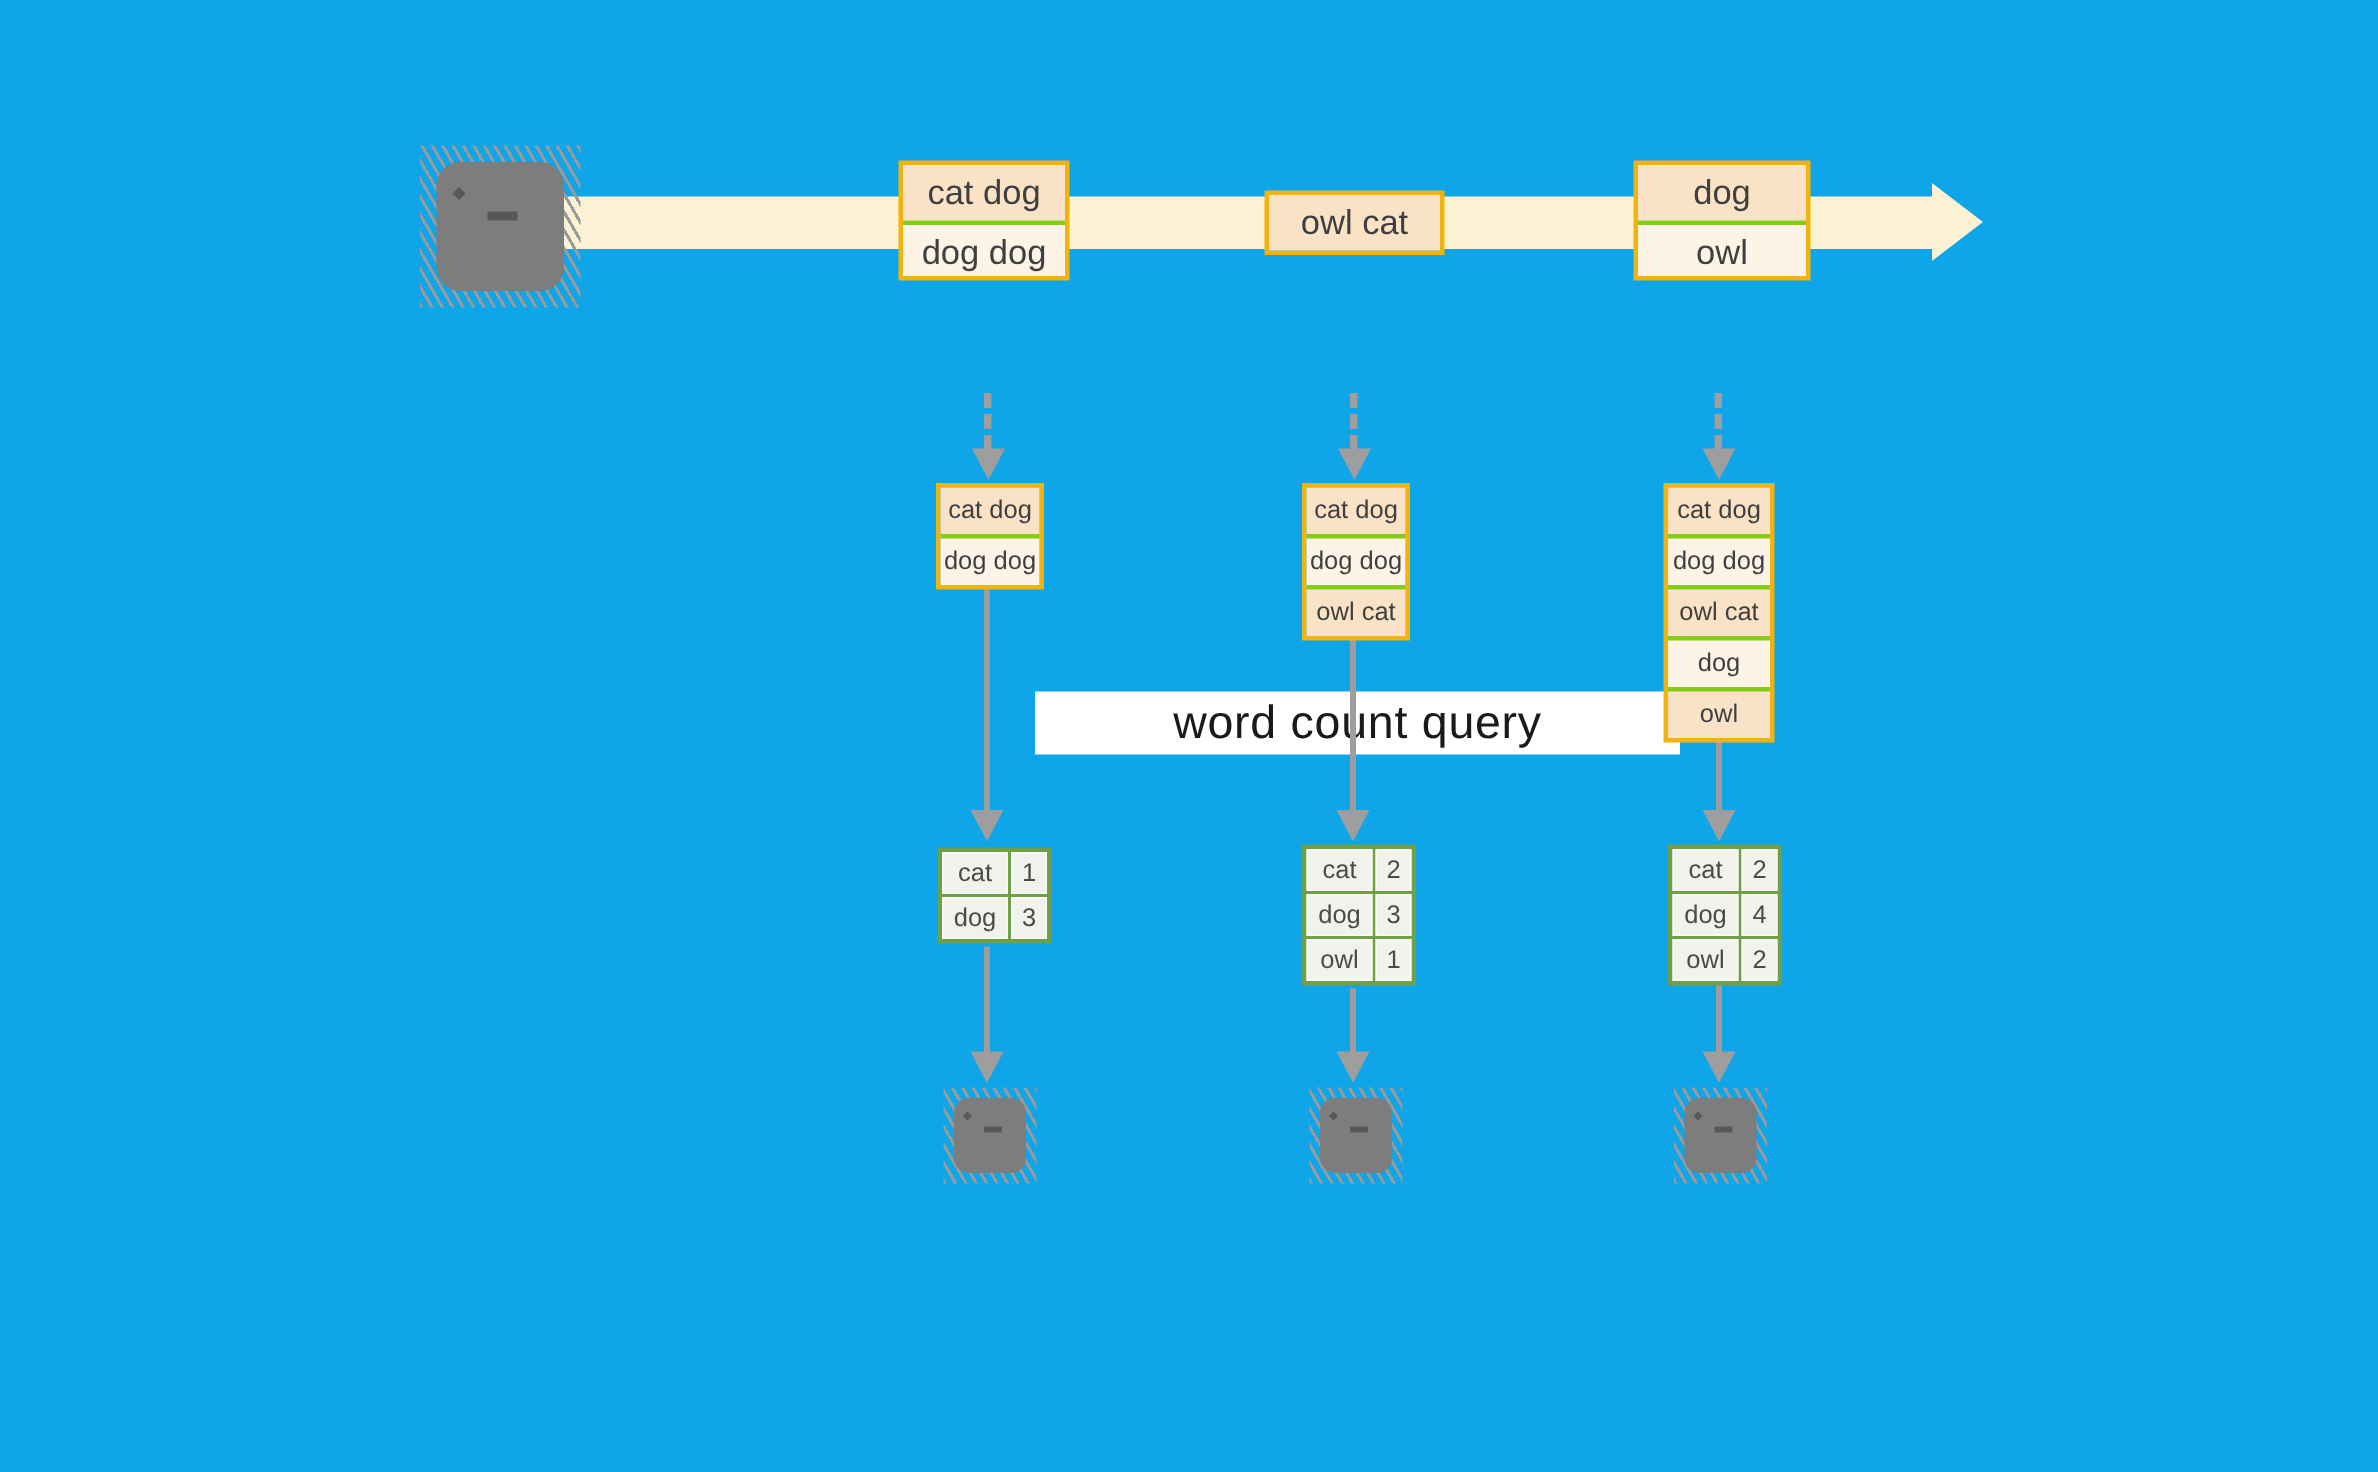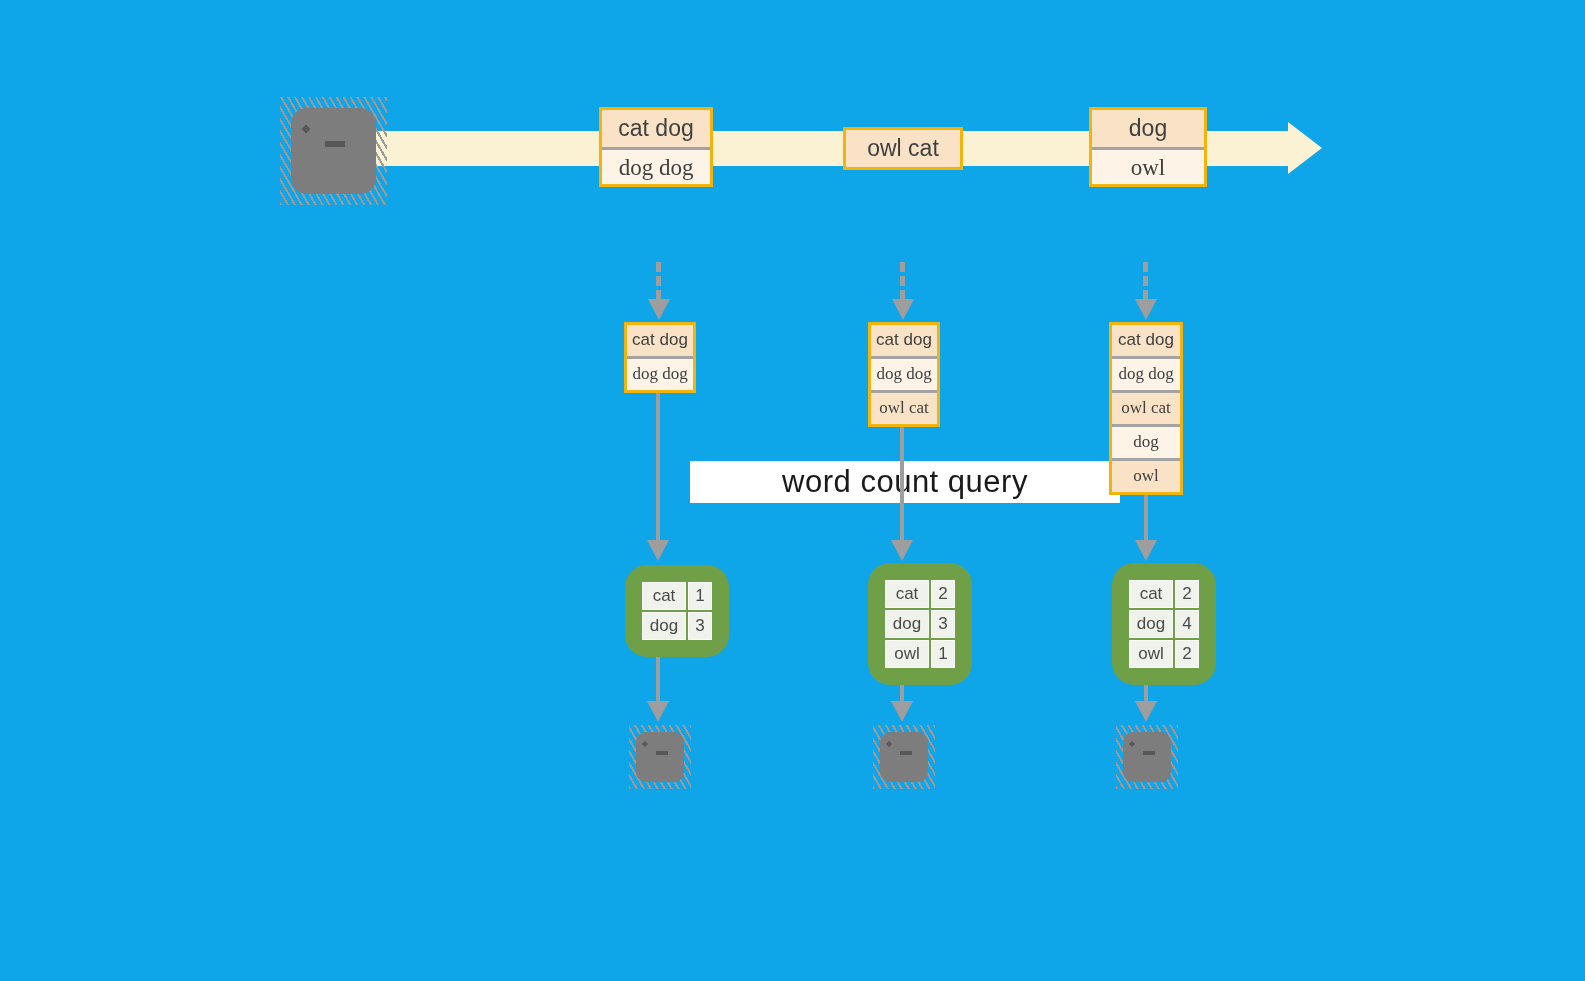--- a/index.html
+++ b/index.html
@@ -15,37 +15,37 @@
   .term-inner{position:absolute;background:#7d7d7d;}
   .chev{position:absolute;width:0;height:0;border-top:6px solid #585858;border-right:6px solid #585858;transform:rotate(45deg);}
   .uscore{position:absolute;background:#585858;}
   
   .shaft{position:absolute;background:#faf2d2;}
   .shaft-head{position:absolute;width:0;height:0;
     border-left:34px solid #faf2d2;border-top:26px solid transparent;border-bottom:26px solid transparent;}
   
   .obox{position:absolute;border:3px solid #f2b30d;box-sizing:border-box;text-align:center;z-index:3;}
   .orow{box-sizing:border-box;overflow:hidden;}
-  .orow + .orow{border-top:3px solid #a3a3a3;font-family:Liberation Serif, serif;}
+  .orow + .orow{border-top:3px solid #84cc16;}
   .peach{background:#fae2c6;}
   .cream{background:#fdf4e7;}
   .ev .orow{height:37px;line-height:36px;font-size:23px;}
   .buf .orow{height:31px;line-height:30px;font-size:17px;}
   .buf .orow + .orow{height:34px;line-height:30px;}
   
   .vline{position:absolute;width:4px;background:#9e9e9e;z-index:2;}
   .vdash{position:absolute;width:0;border-left:5px dashed #9e9e9e;z-index:2;}
   .ahead{position:absolute;width:0;height:0;z-index:2;
     border-left:11px solid transparent;border-right:11px solid transparent;border-top:21px solid #9e9e9e;}
   
   .banner{position:absolute;background:#ffffff;z-index:1;display:flex;align-items:center;justify-content:center;}
   .banner span{font-size:31px;font-weight:300;color:#1a1a1a;letter-spacing:.5px;}
   
-  .gtable{position:absolute;background:#6fa047;padding:17px;z-index:3;
-    display:grid;grid-template-columns:44px 24px;gap:2px;border-radius:22px;}
+  .gtable{position:absolute;background:#6fa047;padding:3px;z-index:3;
+    display:grid;grid-template-columns:44px 24px;gap:2px;}
   .gcell{background:#eff3eb;border:1px solid #fafaf8;box-sizing:border-box;
     height:28px;line-height:26px;text-align:center;font-size:17px;color:#4a4a4a;}
 </style>
 </head>
 <body>
 
 <div id="canvas">
 
   <div class="shaft" style="left:376px;top:131px;width:914px;height:35px;"></div>
   <div class="shaft-head" style="left:1288px;top:122px;"></div>

